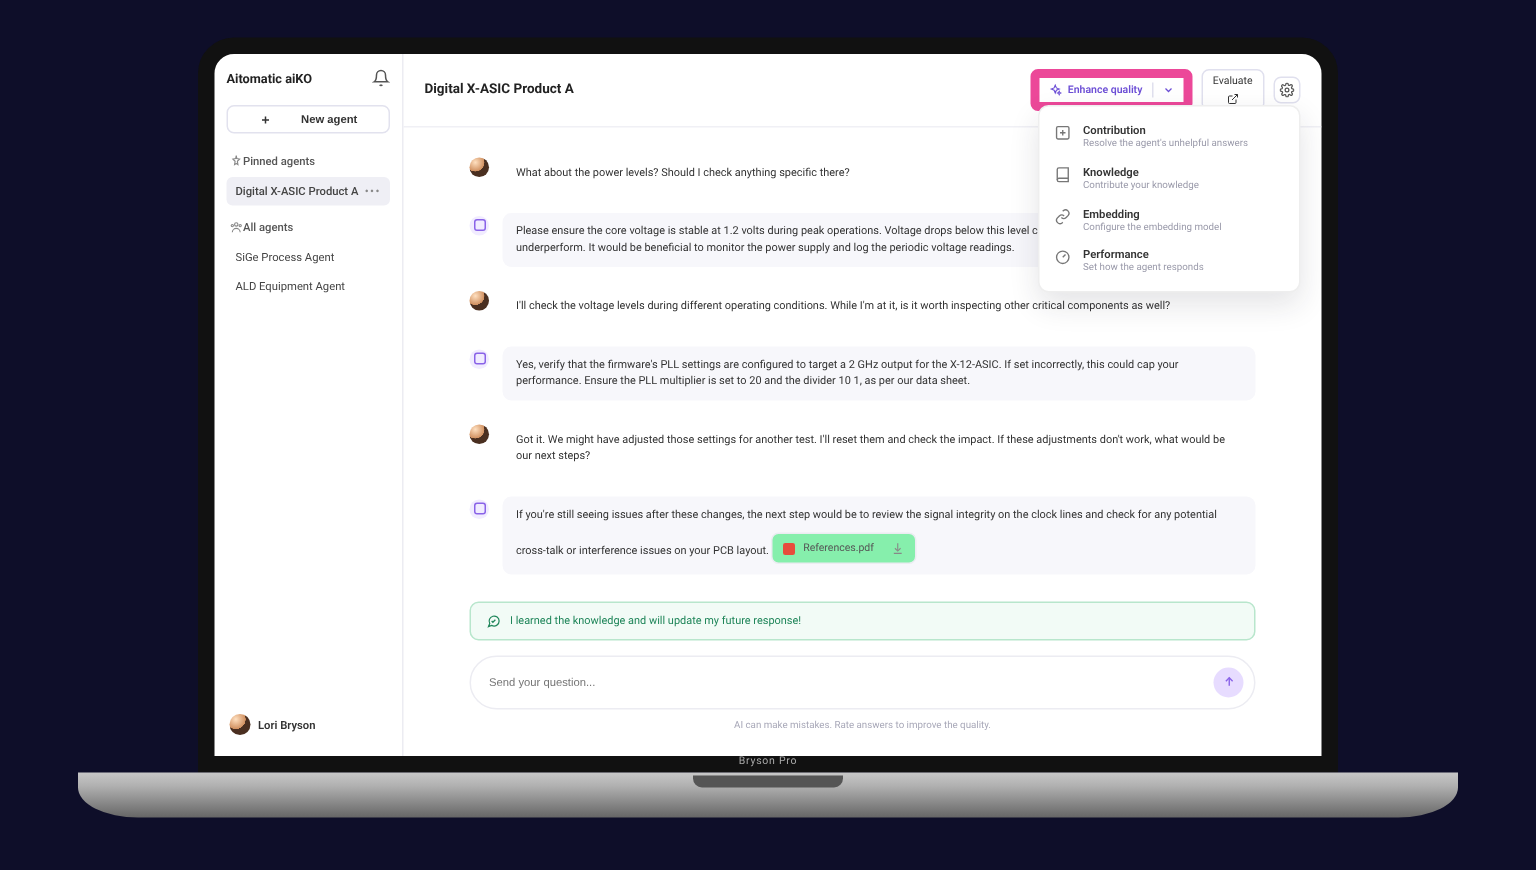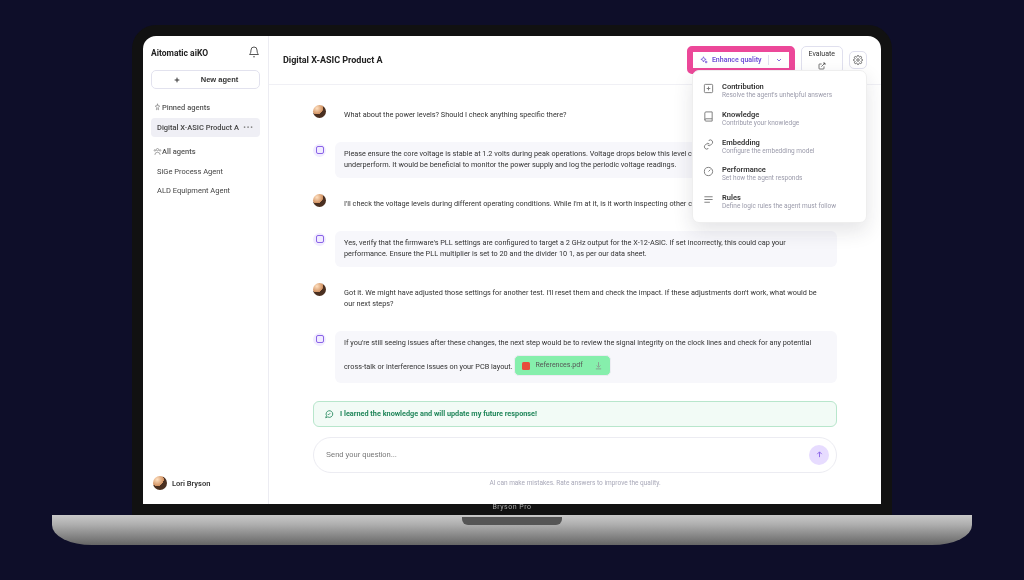--- a/index.html
+++ b/index.html
@@ -122,21 +122,21 @@
     display: inline-flex; align-items: center; gap: 5px;
     background: #86efac; border: 1px solid #ececf2; border-radius: 5px;
     padding: 4px 7px; margin-top: 7px; font-size: 7px; color: #555;
   }
   .pdf-dot { width: 8px; height: 8px; background: #e74c3c; border-radius: 1.5px; display:inline-block; position:relative; }
   .dl-icon { width: 9px; height: 9px; color: #888; margin-left: 6px; }
 
   .learned-banner {
     border: 1px solid #b8e6cc; background: #f2fbf6; color: #20865a;
     border-radius: 6px; padding: 7px 10px; display: flex; align-items: center; gap: 6px;
-    font-size: 7.3px; font-weight: 700; margin: 4px 0 10px;
+    font-size: 7.3px; font-weight: 400; margin: 4px 0 10px;
   }
   .learned-banner svg { width: 10px; height: 10px; }
 
   .input-bar {
     border: 1px solid #ececf2; border-radius: 999px; padding: 7px 7px 7px 12px;
     display: flex; align-items: center; gap: 6px; font-size: 7.5px; color: #aaa;
     margin: 0 0 2px;
   }
   .input-bar input {
     border: none; outline: none; flex: 1; font-size: 7.5px; background: transparent; color: #333;
@@ -275,29 +275,20 @@
             </div>
         </div>
         <div class="dd-item">
           <svg class="dd-icon" viewBox="0 0 24 24" fill="none" stroke="currentColor" stroke-width="2">
               <path d="M12 21a9 9 0 1 0 0-18 9 9 0 0 0 0 18z"></path>
               <path d="M12 12l4-4"></path>
             </svg>
           <div>
               <div class="dd-title">Performance</div>
               <div class="dd-sub">Set how the agent responds</div>
-            </div>
-        </div>
-        <div class="dd-item">
-          <svg class="dd-icon" viewBox="0 0 24 24" fill="none" stroke="currentColor" stroke-width="2">
-              <path d="M3 6h18M3 12h18M3 18h12"></path>
-            </svg>
-          <div>
-              <div class="dd-title">Rules</div>
-              <div class="dd-sub">Define logic rules the agent must follow</div>
             </div>
         </div>
       </div>
 
       <div class="chat">
 
         <div class="row">
           <div class="av av-user"></div>
           <div class="bubble plain">What about the power levels? Should I check anything specific there?</div>
         </div>

